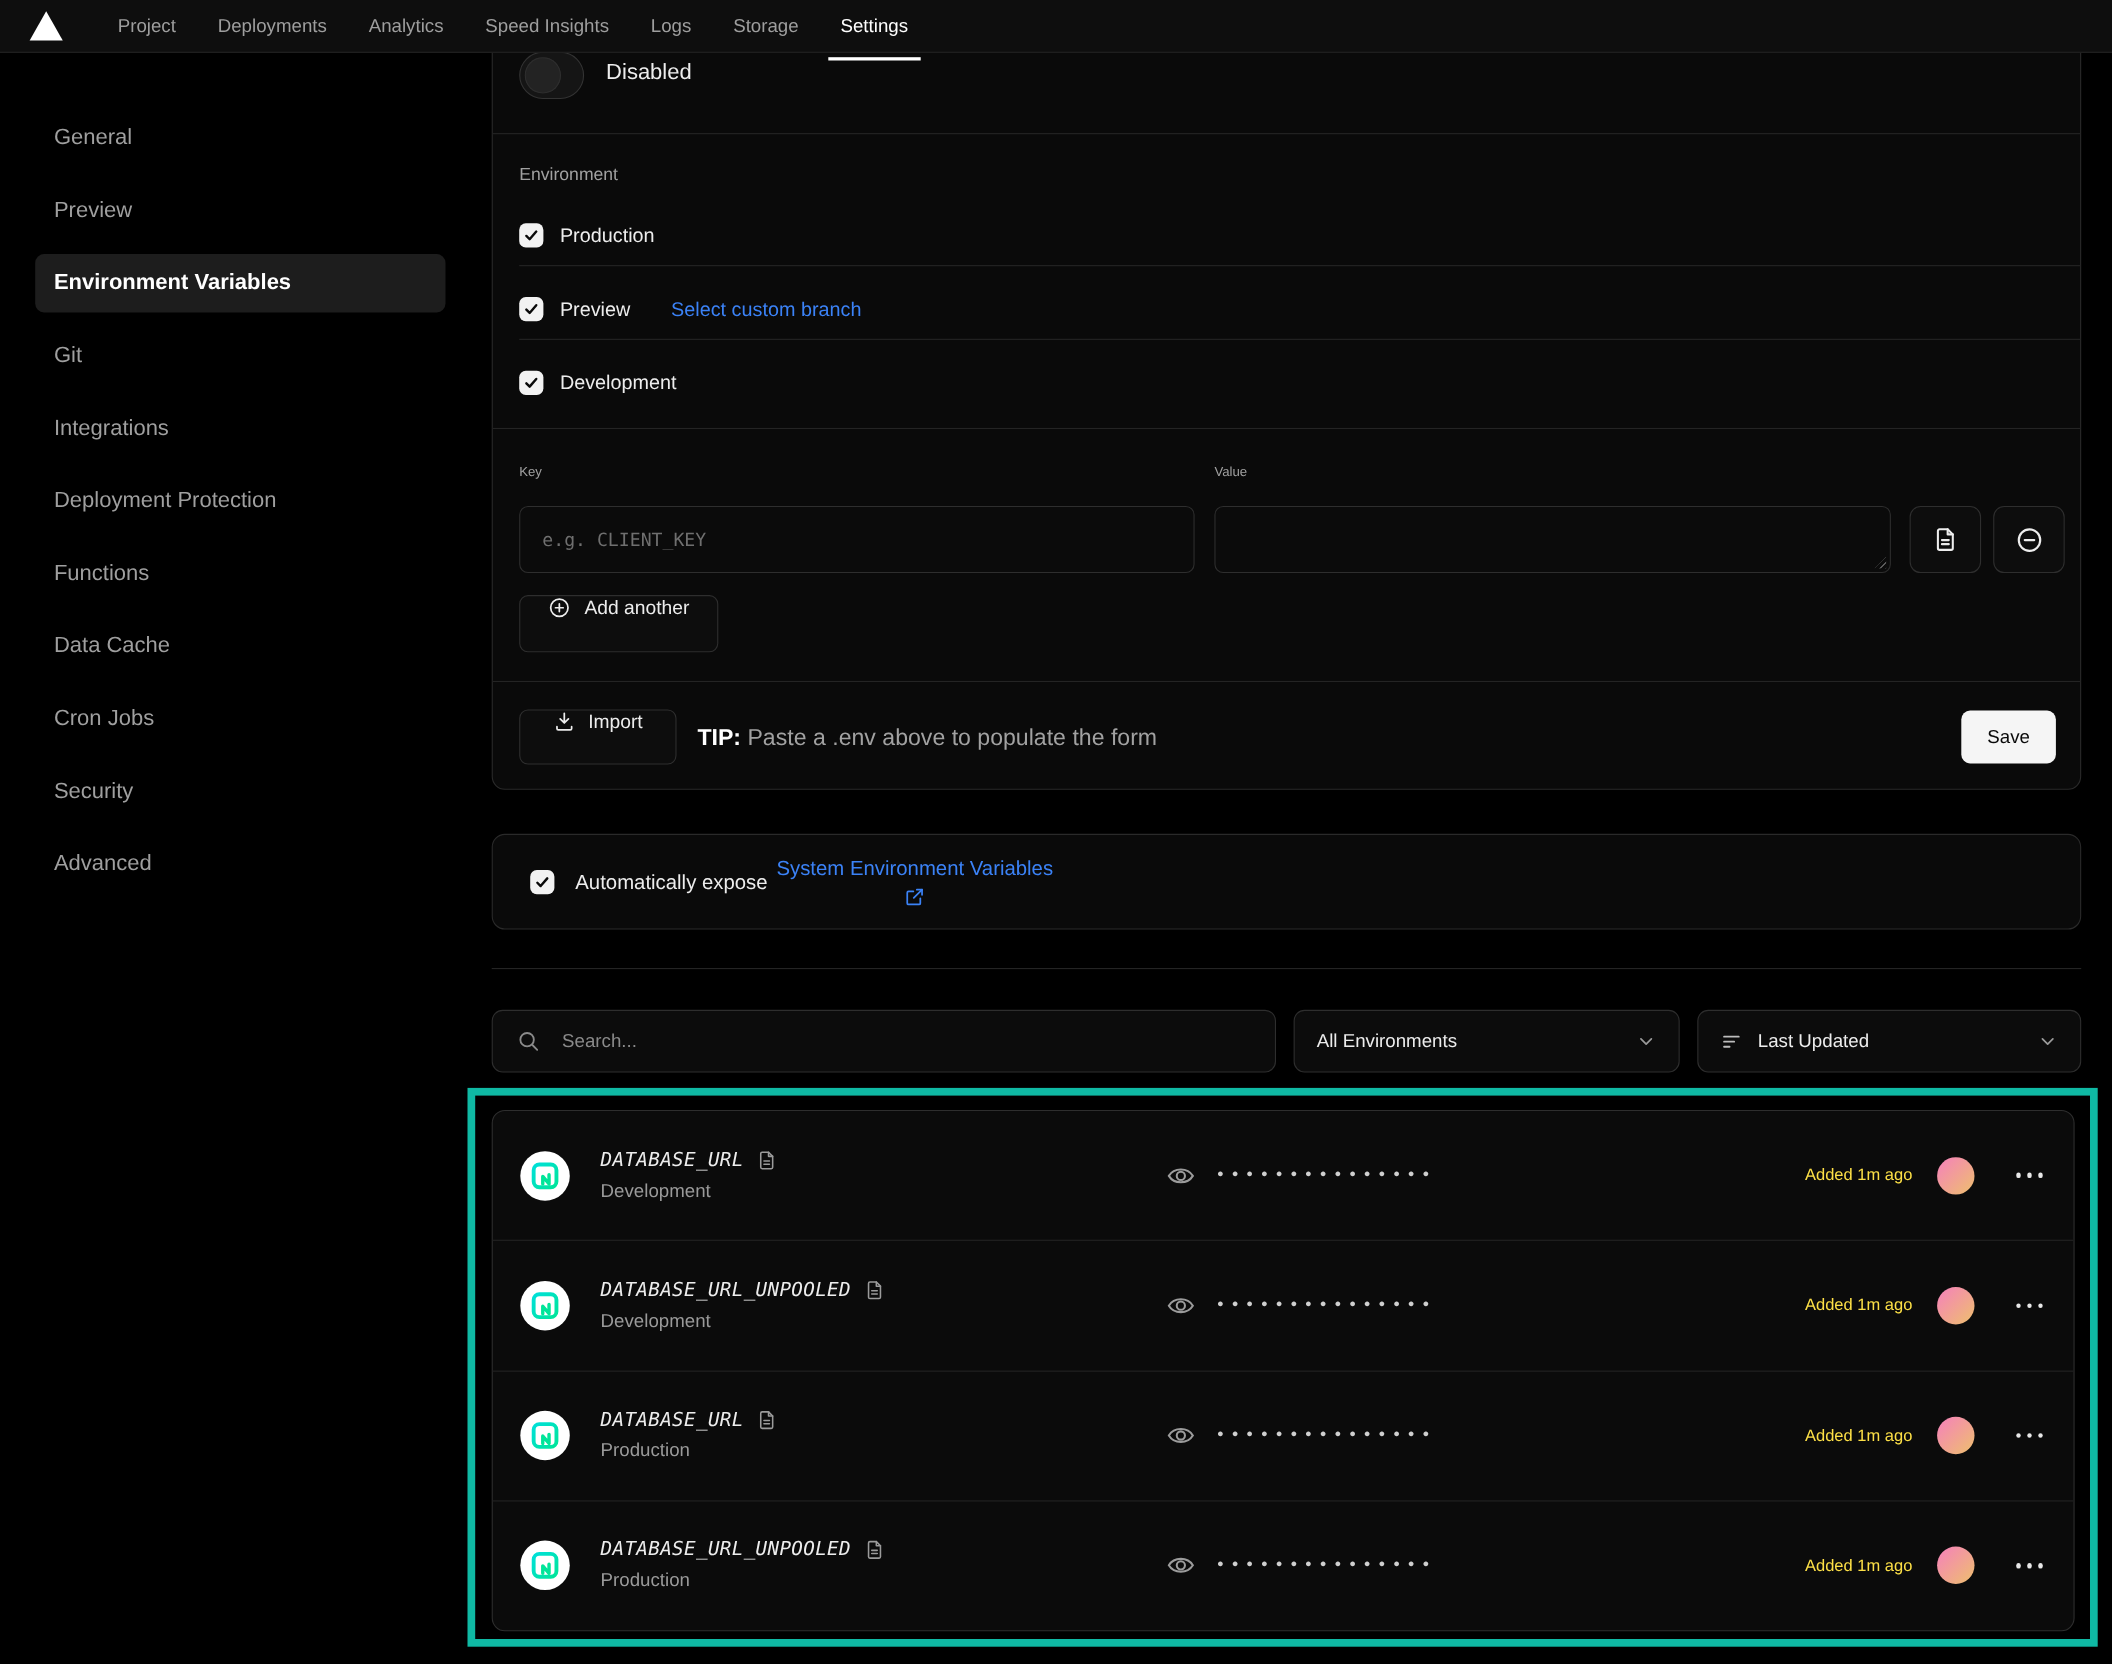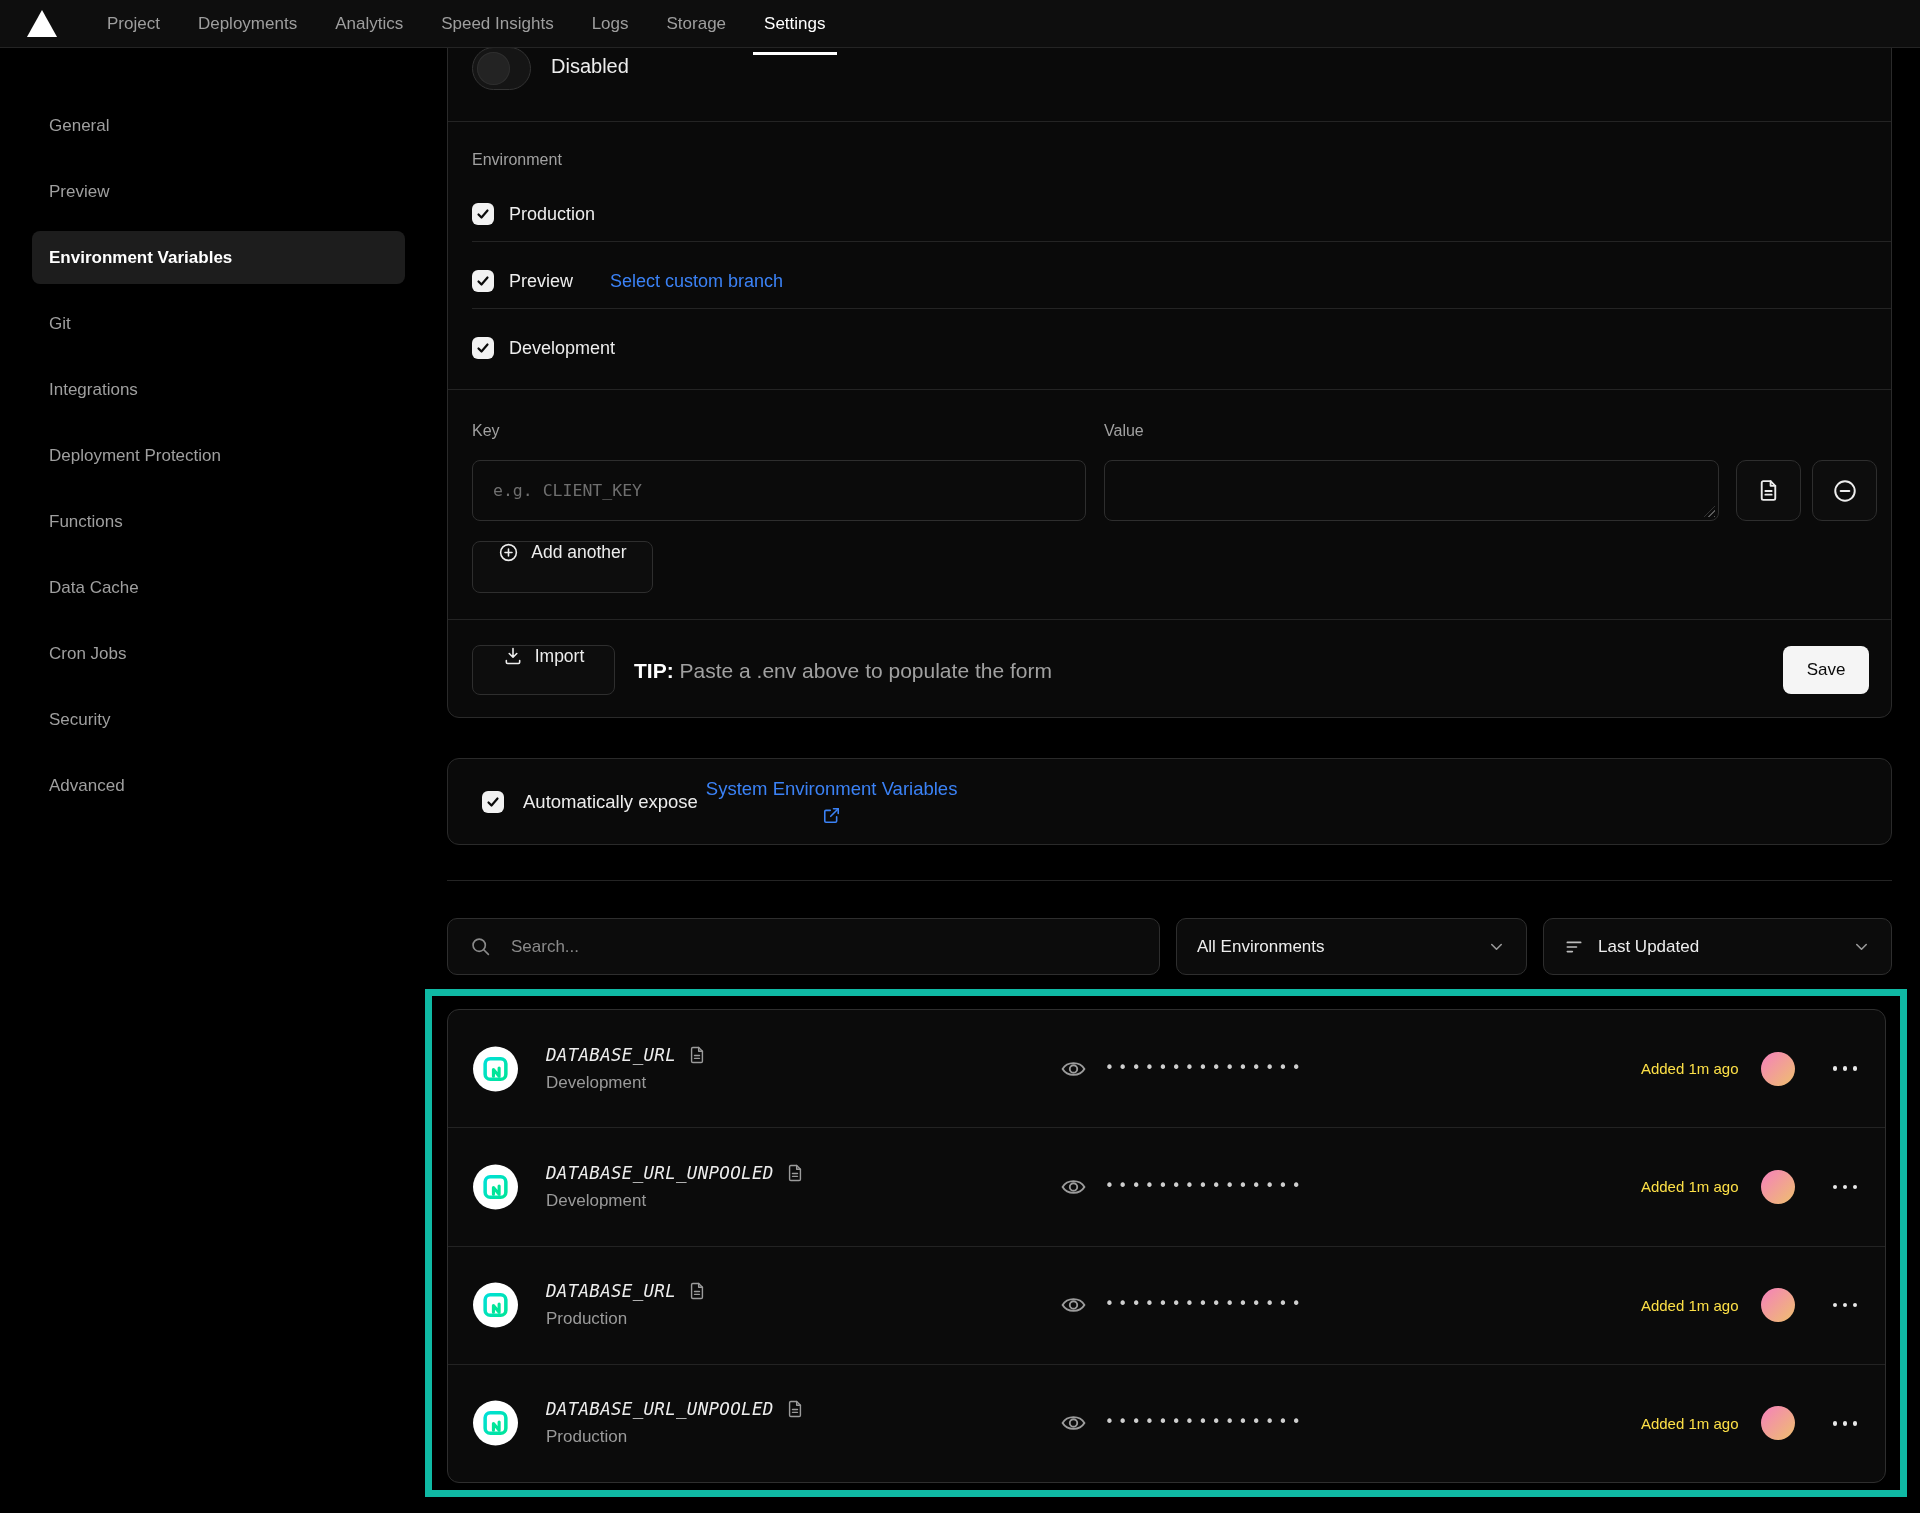--- a/index.html
+++ b/index.html
@@ -13,21 +13,21 @@
   .logo { width:40px; height:62px; display:flex; align-items:center; justify-content:flex-start; margin-right:22px; }
   .nav-items { display:flex; height:62px; }
   .nav-item { position:relative; height:62px; display:flex; align-items:center; padding:0 19px;
     color:#9e9e9e; font-size:17px; cursor:pointer; }
   .nav-item.active { color:#fff; }
   .nav-item.active .nav-underline { position:absolute; left:8px; right:8px; bottom:0; height:3px; background:#fff; }
 
   
   .sidebar { position:absolute; left:32px; top:99px; width:373px; }
   .side-item { height:53px; margin-bottom:13px; display:flex; align-items:center; padding-left:17px;
-    border-radius:8px; color:#9f9f9f; font-size:17px; cursor:pointer;text-align:right; }
+    border-radius:8px; color:#9f9f9f; font-size:20px; cursor:pointer;text-align:right; }
   .side-item.active { background:#1d1d1d; color:#fff; font-weight:600; }
 
   
   .card { background:#0a0a0a; border:1px solid #2a2a2a; border-radius:12px; }
   .form-card { position:absolute; left:447px; top:-26px; width:1445px; height:744px; }
   .divider { position:absolute; height:1px; background:#242424; }
 
   .toggle { position:absolute; left:24px; top:72px; width:59px; height:43px; border-radius:22px;
     background:#151515; border:1px solid #333; cursor:pointer; }
   .toggle-knob { position:absolute; left:4px; top:4px; width:33px; height:33px; border-radius:50%;
@@ -35,21 +35,21 @@
   .toggle-label { position:absolute; left:103px; top:80px; color:#ededed; font-size:20px; }
 
   .section-label { position:absolute; left:24px; color:#a1a1a1; font-size:16px; }
 
   .check-row { position:absolute; left:24px; display:flex; align-items:center; gap:15px; height:24px; }
   .checkbox { width:22px; height:22px; border-radius:6px; background:#f2f2f2; display:flex;
     align-items:center; justify-content:center; cursor:pointer; flex:0 0 auto; }
   .check-label { color:#ededed; font-size:18px; }
   .blue-link { color:#3b82f6; font-size:18px; margin-left:22px; cursor:pointer; }
 
-  .field-label { position:absolute; color:#a1a1a1; font-size:16px; }
+  .field-label { position:absolute; color:#a1a1a1; font-size:12px; }
   .text-input { position:absolute; height:61px; background:#0b0b0b; border:1px solid #2e2e2e;
     border-radius:8px; color:#ededed; padding:0 20px; font-family:"DejaVu Sans Mono", monospace; font-size:16.5px; }
   .text-input::placeholder { color:#6f6f6f; }
   .value-area { position:absolute; height:61px; background:#0b0b0b; border:1px solid #2e2e2e;
     border-radius:8px; color:#ededed; padding:10px 20px; font-family:"DejaVu Sans Mono", monospace;
     font-size:16.5px; resize:none; }
   .resize-grip { position:absolute; width:11px; height:11px;
     background:repeating-linear-gradient(135deg, transparent 0 2.5px, #5a5a5a 2.5px 4px);
     clip-path:polygon(100% 0, 100% 100%, 0 100%); }
 

